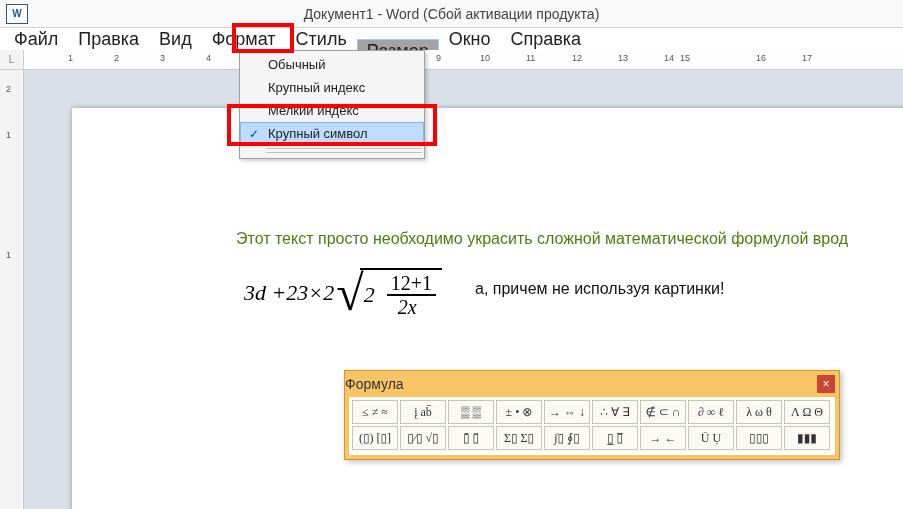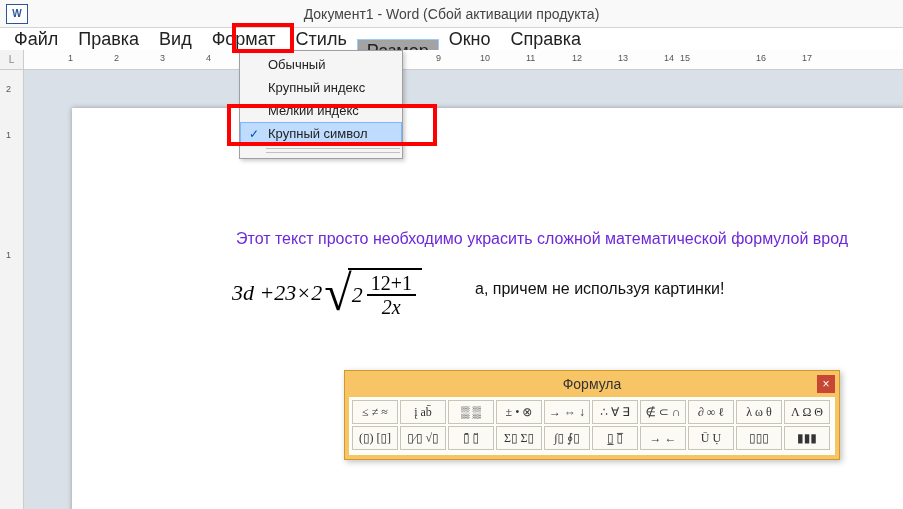--- a/index.html
+++ b/index.html
@@ -114,21 +114,21 @@
     position: absolute;
     left: 48px; top: 38px;
     width: 900px; height: 500px;
     background: #fff;
     box-shadow: 0 0 5px rgba(0,0,0,.3);
   }
   
   .dropdown {
     position: absolute;
     left: 239px; top: 50px;
-    width: 164px;
+    width: 186px;
     background: #f5f5f5;
     border: 1px solid #a0a0a0;
     box-shadow: 2px 2px 4px rgba(0,0,0,.2);
     z-index: 40;
     padding: 2px 0;
   }
   .dd-item {
     padding: 4px 8px 4px 28px;
     font-size: 13px;
     color: #222;
@@ -144,33 +144,33 @@
     left: 8px; top: 4px;
     font-size: 12px;
     color: #0050b3;
   }
   .dd-sep { height:1px; background:#c0c0c0; margin:3px 2px 3px 26px; }
   
   .doc-text {
     position: absolute;
     left: 236px; top: 230px;
     font-size: 16px;
-    color: #6d28d9;
+    color: #4d7c0f;
     white-space: nowrap;
   }
   .doc-text2 {
     position: absolute;
     left: 475px; top: 280px;
     font-size: 16px;
     color: #111;
   }
   
   .eq-box {
     position: absolute;
-    left: 220px; top: 252px;
+    left: 232px; top: 252px;
     width: 235px; height: 82px;
     background: #fff;
     border: 2px dashed transparent;
   }
   .eq-box::before {
     content: '';
     position: absolute;
     inset: -4px;
     background:
       repeating-linear-gradient(45deg,#000 0 3px,#fff 3px 6px) top/100% 6px no-repeat,
@@ -209,36 +209,36 @@
     align-items: center;
   }
   .frac {
     display: inline-flex;
     flex-direction: column;
     align-items: center;
     font-size: 20px;
     line-height: 1.1;
     margin-left: 4px;
   }
-  .frac .num { border-bottom: 2px solid #000; padding: 0 4px; font-style: normal;}
+  .frac .num { border-bottom: 2px solid #000; padding: 0 4px; font-style: normal; margin-left: 8px;}
   .frac .den { padding: 0 4px; }
   
   .toolbox {
     position: absolute;
     left: 344px; top: 370px;
     width: 496px;
     background: #f7c566;
     border: 1px solid #d09a2a;
     box-shadow: 2px 2px 6px rgba(0,0,0,.25);
   }
   .tb-title {
     height: 26px;
     display: flex;
     align-items: center;
-    justify-content: center;
+    justify-content: flex-start;
     position: relative;
     color: #333;
     font-size: 14px;
   }
   .tb-close {
     position: absolute;
     right: 4px; top: 4px;
     width: 18px; height: 18px;
     background: #c74634;
     color: #fff;

